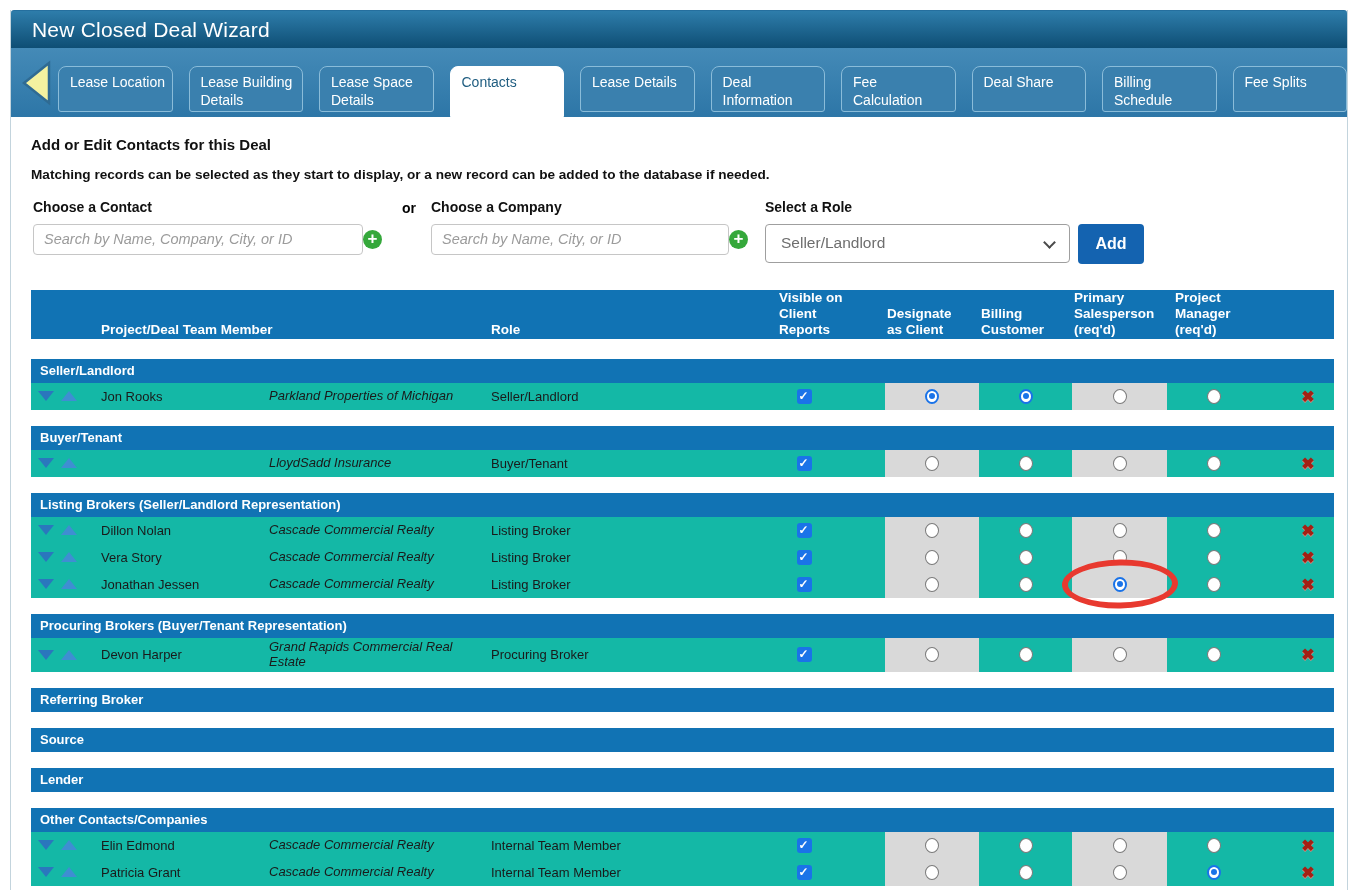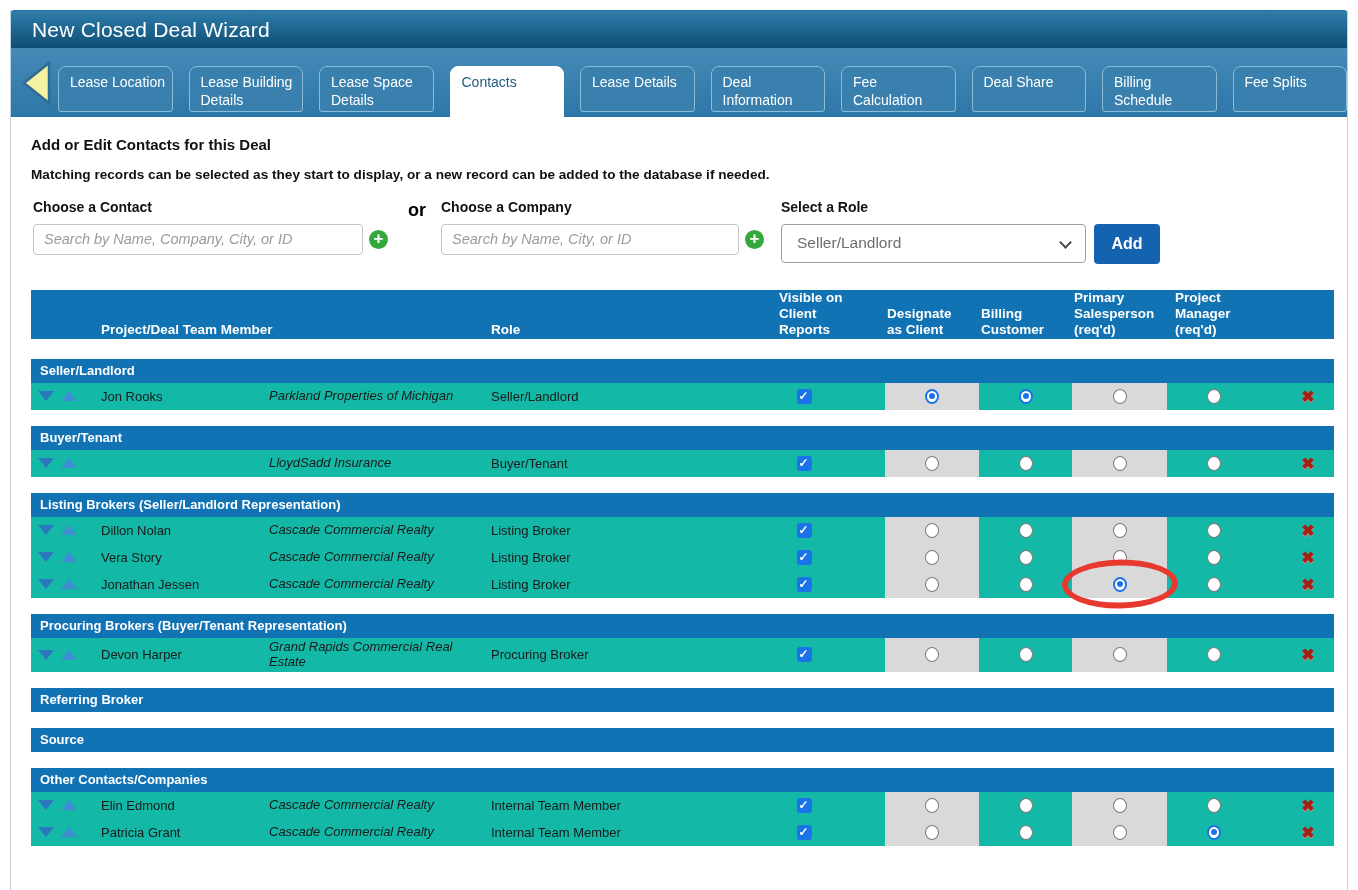--- a/index.html
+++ b/index.html
@@ -21,27 +21,27 @@
   .tab.active { background:#fff; color:#1f5d80; border-color:#fff; height:51px; border-radius:8px 8px 0 0; z-index:2; }
 
   
   .content { padding:9px 10px 0 10px; }
   .intro-heading { font-size:15px; font-weight:bold; color:#111; padding-left:10px; margin-top:10px; }
   .intro-text { font-size:13.6px; font-weight:bold; color:#111; padding-left:10px; margin-top:13px; line-height:1.3; }
 
   
   .form-row { display:flex; margin-top:15px; padding-left:12px; align-items:flex-start; }
   .fgroup label { display:block; font-size:14px; font-weight:bold; color:#111; margin-bottom:9px; }
-  .input-wrap { display:flex; align-items:center; gap:6px; }
+  .input-wrap { display:flex; align-items:center; }
   .txt { width:330px; height:31px; border:1px solid #c6c6c6; border-radius:4px; padding:0 10px;
     font-size:14.5px; font-style:italic; font-family:"Liberation Sans", sans-serif; color:#333; }
   .txt::placeholder { color:#9b9b9b; font-style:italic; }
   .plus-btn { width:19px; height:19px; border-radius:50%; background:#35a83b; color:#fff; font-size:17px; font-weight:bold;
     display:flex; align-items:center; justify-content:center; line-height:1; cursor:pointer; padding-bottom:2px; }
-  .or-label { font-size:18px; font-weight:bold; margin:0 15px 0 20px; padding-top:1px; }
+  .or-label { font-size:14px; font-weight:bold; margin:0 15px 0 20px; padding-top:1px; }
   .grp-company { }
   .grp-company .txt { width:298px; }
   .grp-role { margin-left:17px; }
   .role-row { display:flex; align-items:flex-start; gap:8px; }
   .select { width:305px; height:39px; border:1px solid #9f9f9f; border-radius:4px; background:#fff; position:relative;
     display:flex; align-items:center; padding-left:15px; font-size:15.5px; color:#6e6e6e; cursor:pointer; }
   .select .chev { position:absolute; right:15px; top:13px; width:9px; height:9px;
     border-right:2px solid #4a4a4a; border-bottom:2px solid #4a4a4a; transform:rotate(45deg); }
   .add-btn { width:66px; height:40px; background:#1463b0; border:none; border-radius:4px; color:#fff;
     font-size:16px; font-weight:bold; cursor:pointer; font-family:"Liberation Sans", sans-serif; }
@@ -353,20 +353,23 @@
       </div>
 
       <div class="section">
         <div class="section-bar">Referring Broker</div>
       </div>
 
       <div class="section">
         <div class="section-bar">Source</div>
       </div>
 
+      <div class="section">
+        <div class="section-bar">Lender</div>
+      </div>
 
       <div class="section">
         <div class="section-bar">Other Contacts/Companies</div>
         <div class="tgrid trow">
           <div class="cell arrows">
               <span class="tri-down"></span>
               <span class="tri-up"></span>
             </div>
           <div class="cell name">Elin Edmond</div>
           <div class="cell company">Cascade Commercial Realty</div>

